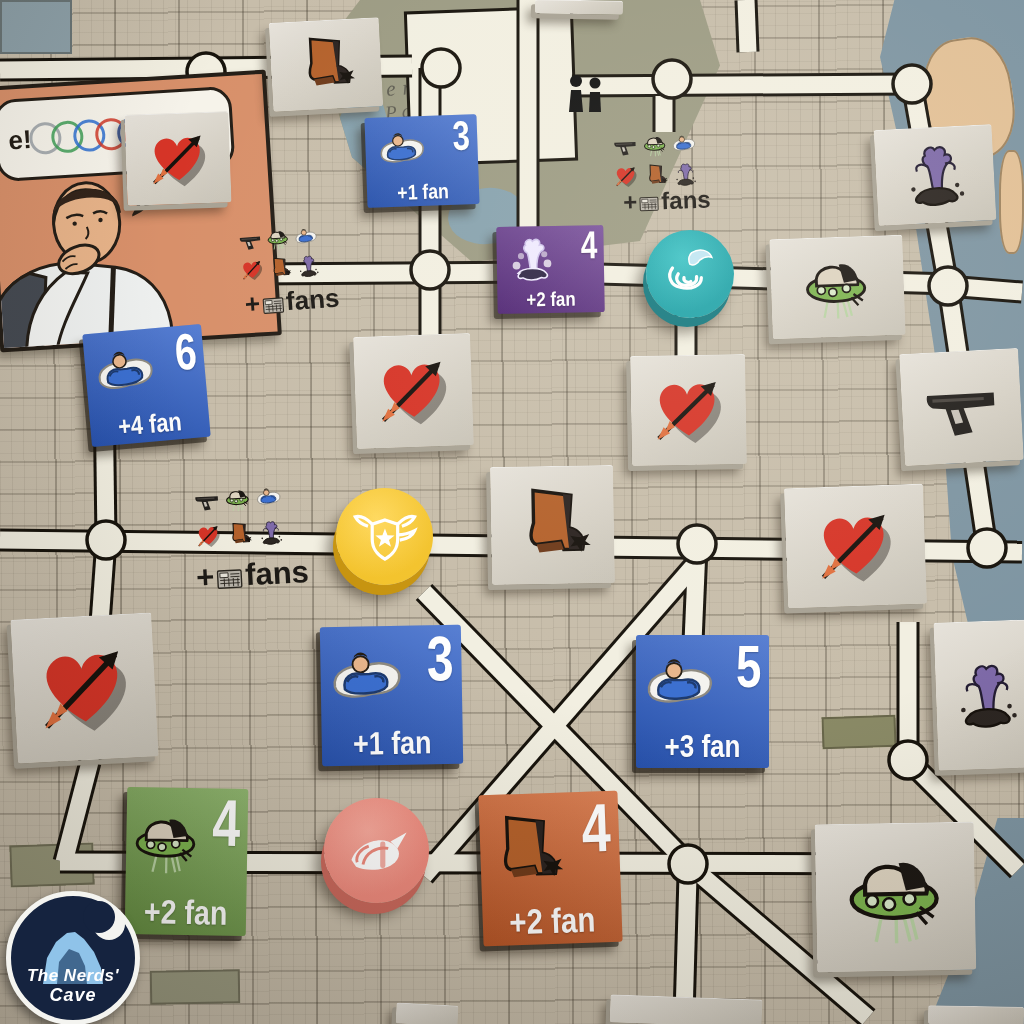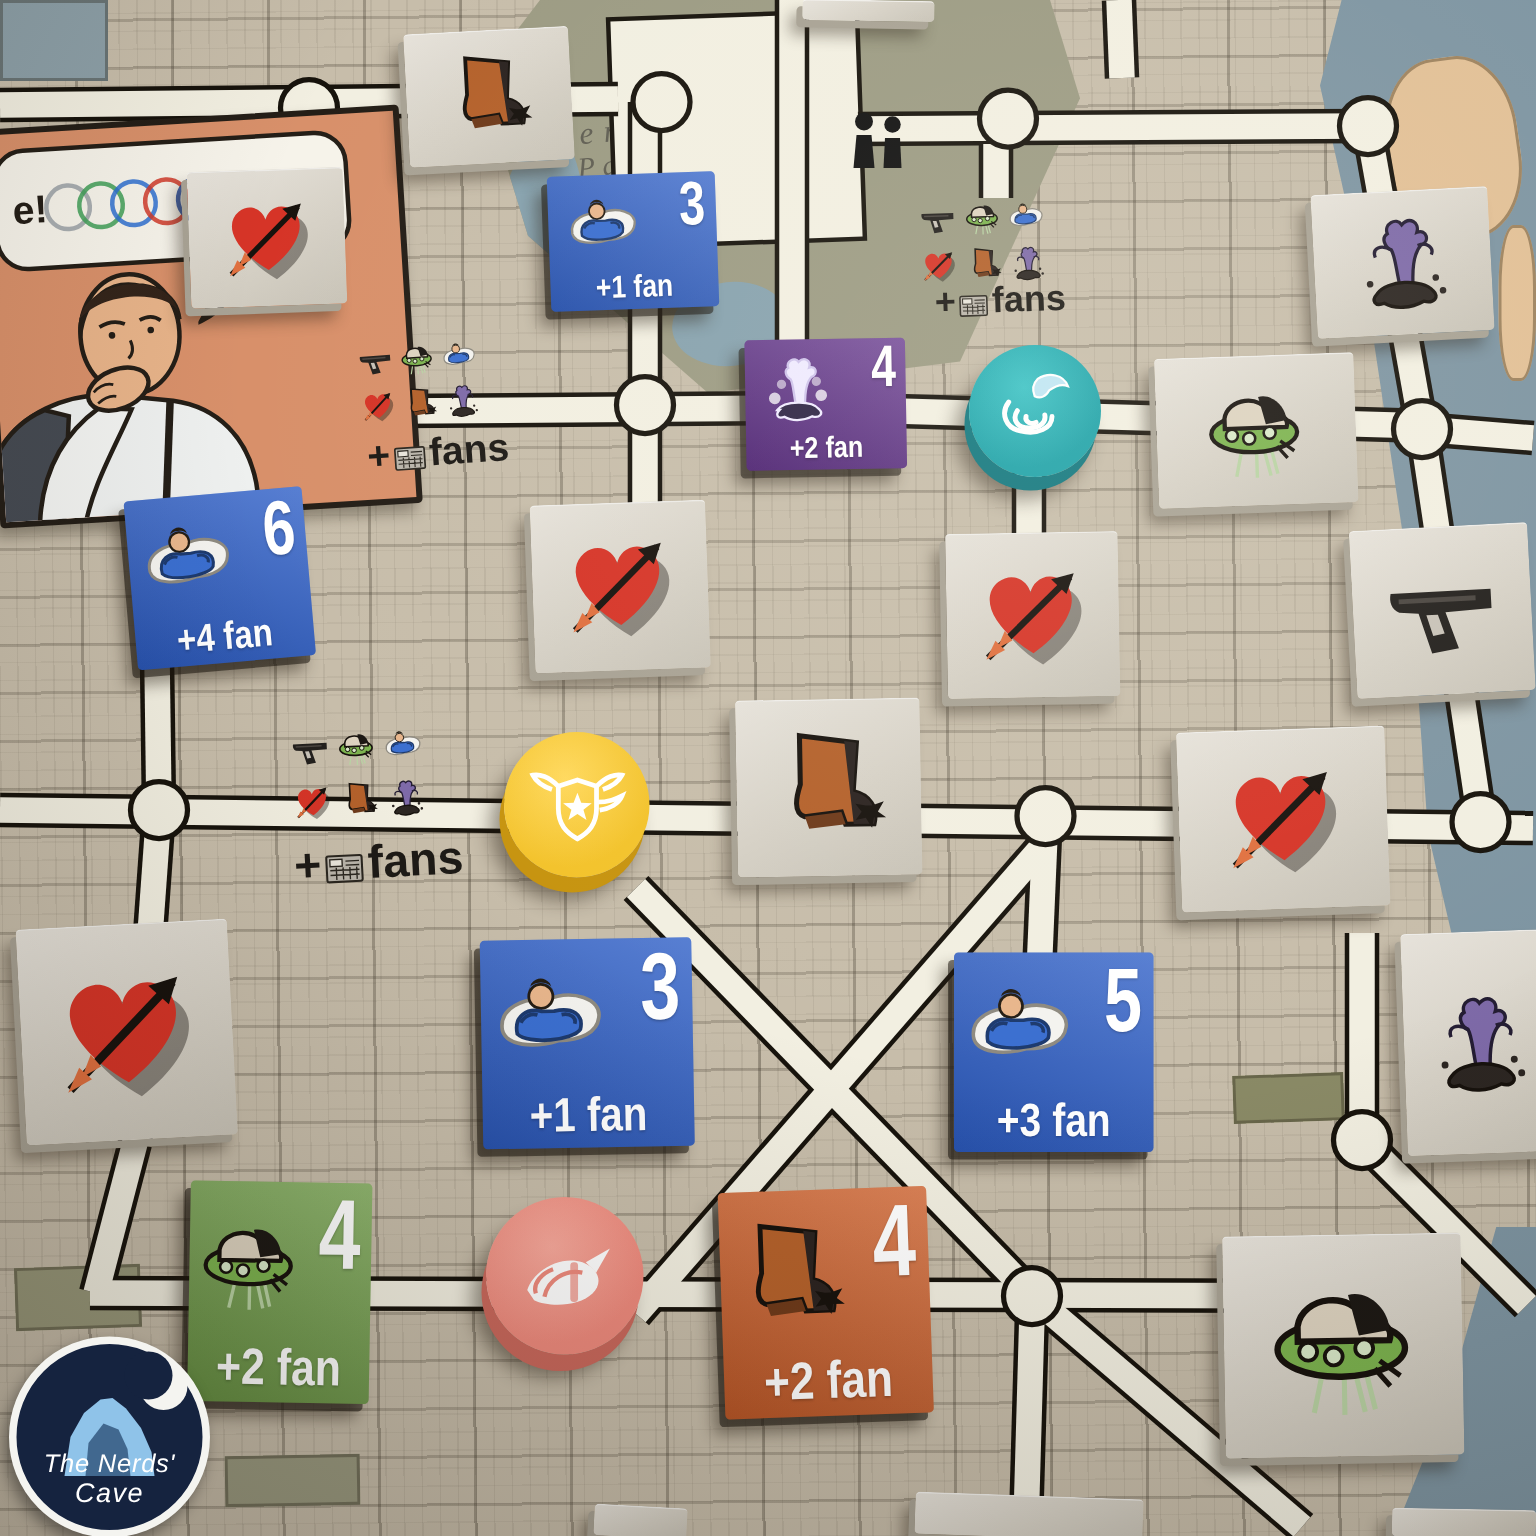--- a/index.html
+++ b/index.html
@@ -79,21 +79,21 @@
     background:radial-gradient(120% 100% at 70% 25%,rgba(255,250,235,.12) 0%,rgba(0,0,0,0) 45%,rgba(25,18,10,.26) 100%)}
   
   .logo{position:absolute;left:6px;top:891px;width:134px;height:134px;border-radius:50%;
     background:#15233f;border:5px solid #f4f4f0;box-sizing:border-box;z-index:7;
     box-shadow:-3px 5px 10px rgba(0,0,0,.4)}
   .moon,.moonCover{position:absolute;width:32px;height:32px;border-radius:50%}
   .moon{left:82px;top:12px;background:#f4f4f0}
   .moonCover{left:72px;top:5px;background:#15233f}
   .cave{position:absolute;left:27px;top:32px;width:70px;height:58px}
   .ltext{position:absolute;left:0;bottom:14px;width:100%;text-align:center;color:#fff;
-    font-style:italic;font-weight:400;line-height:1.15}
+    font-style:italic;font-weight:700;line-height:1.15}
   .ltext div:first-child{font-size:17px;letter-spacing:.5px}
   .ltext div:last-child{font-size:18px;letter-spacing:1px}
 </style>
 </head>
 <body>
 
 <div id="board">
 
   <div class="park">
     <div class="lake lake1"></div>

